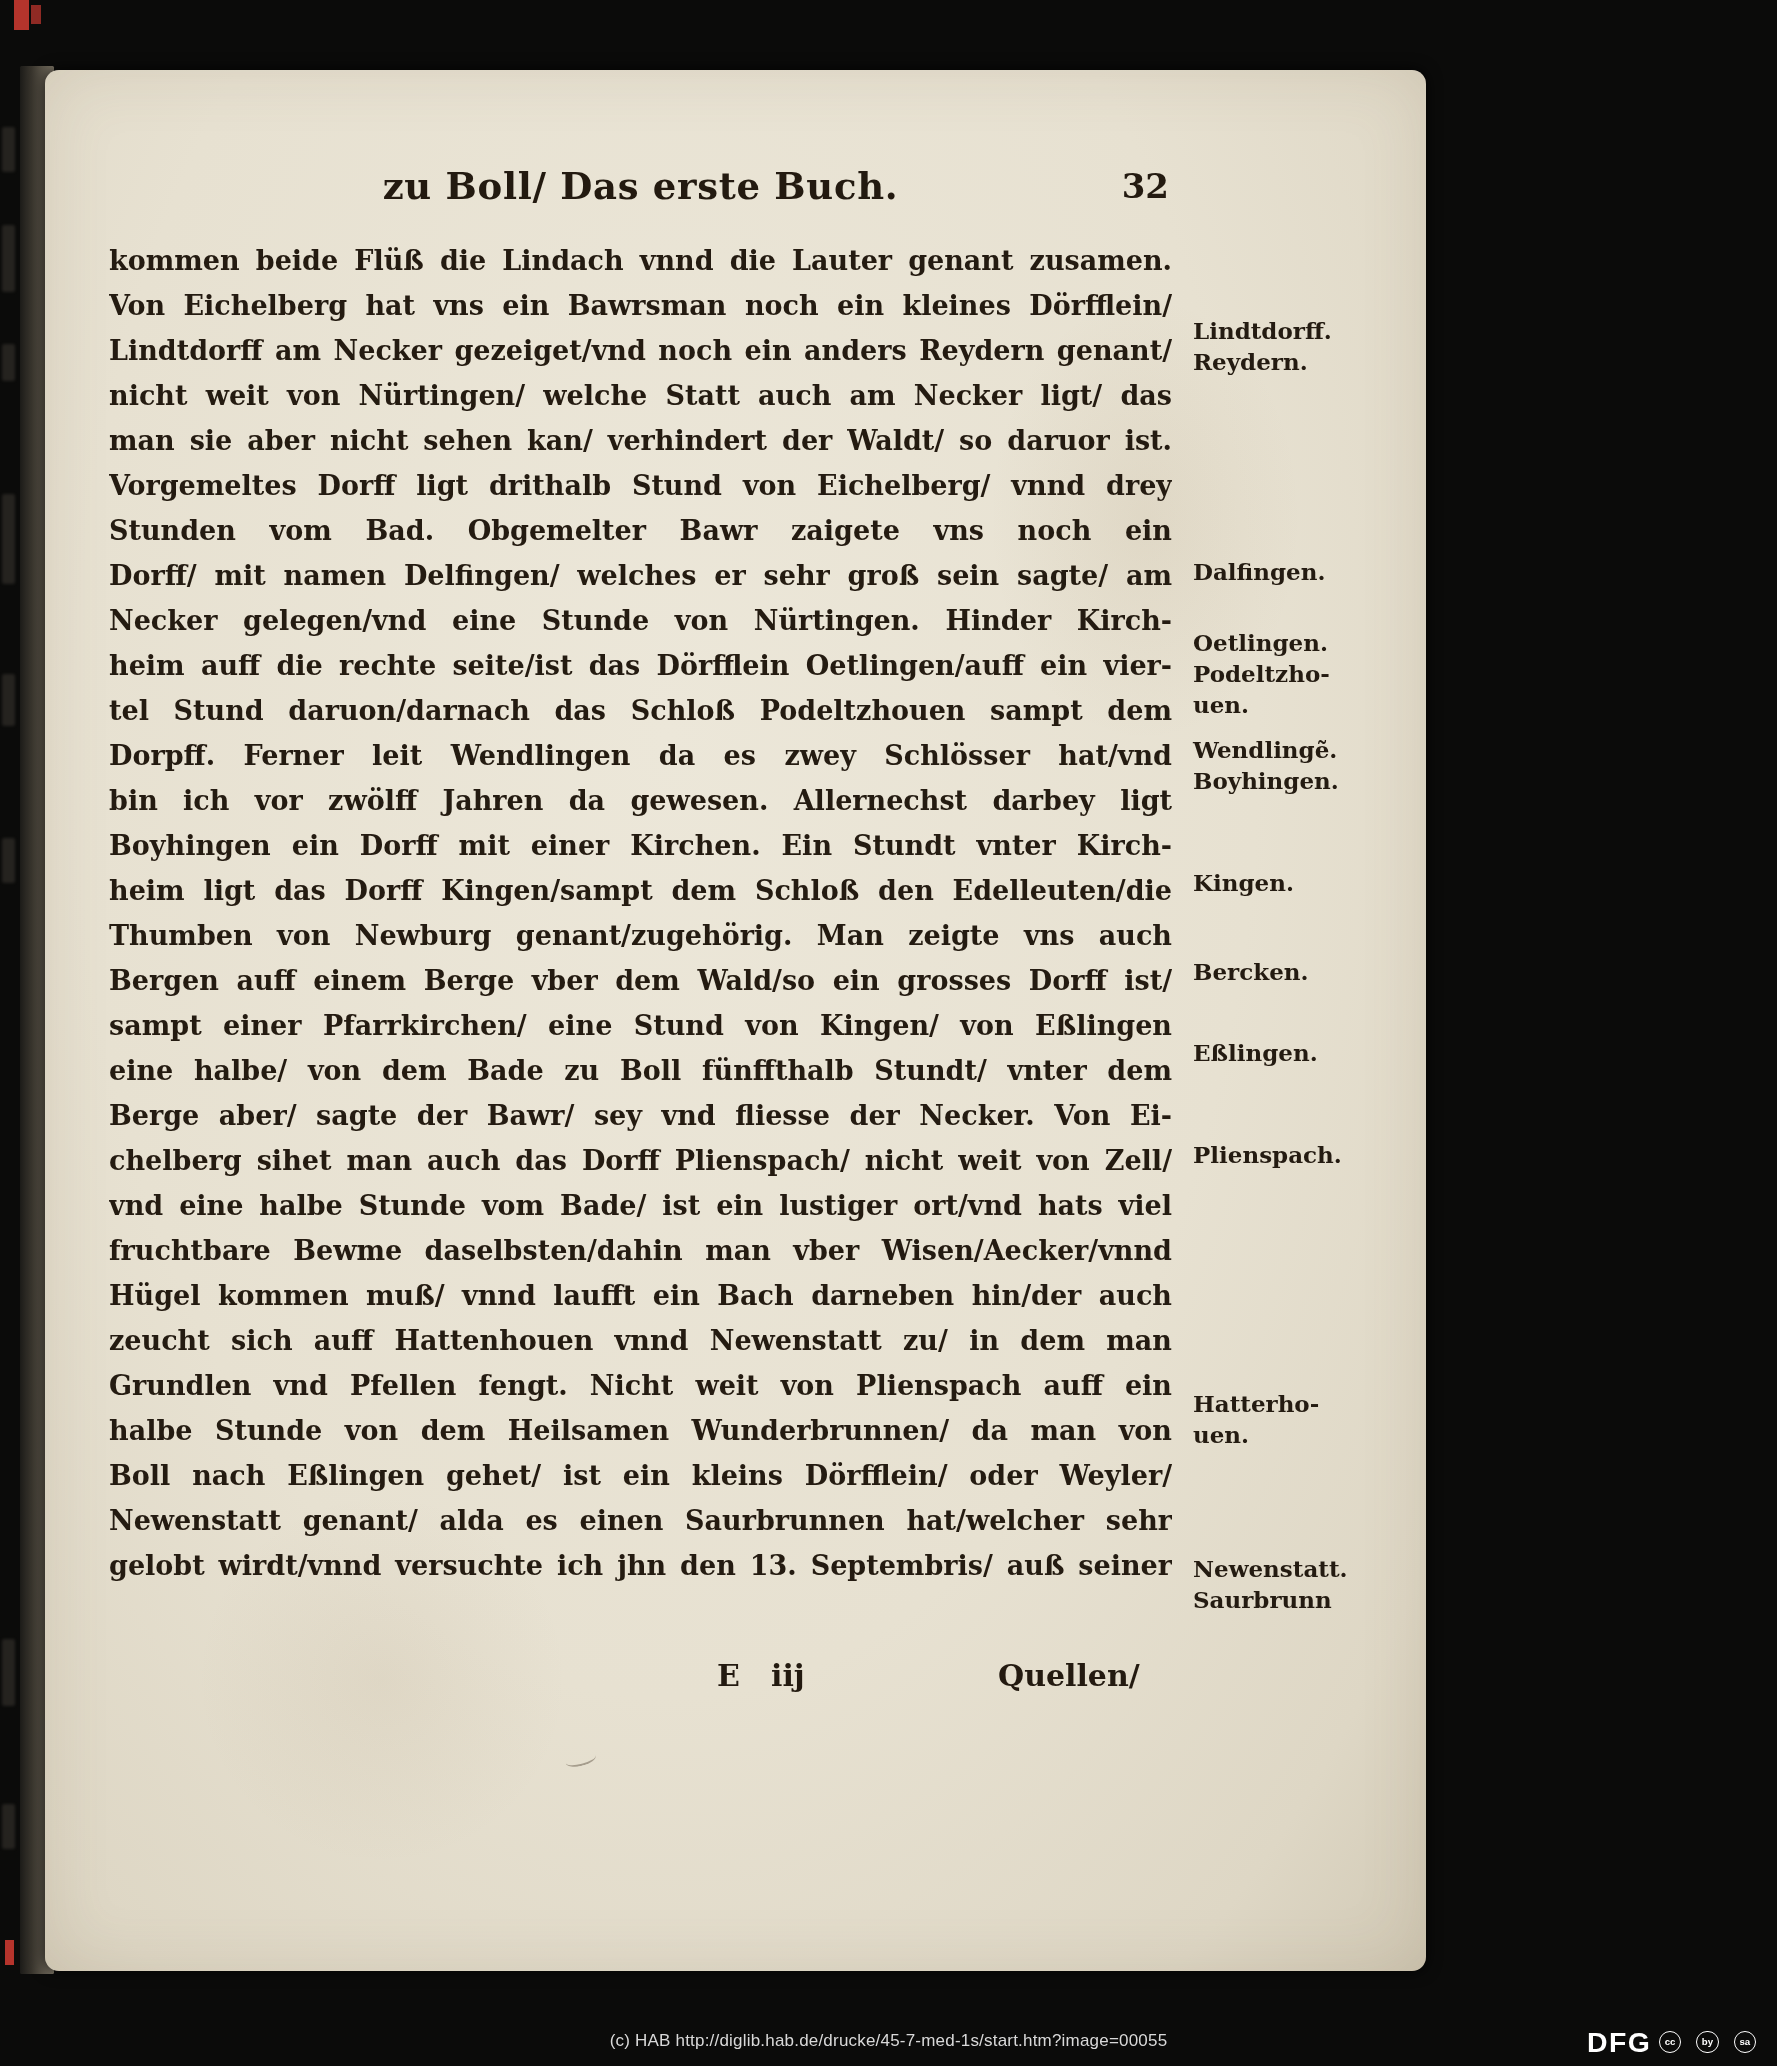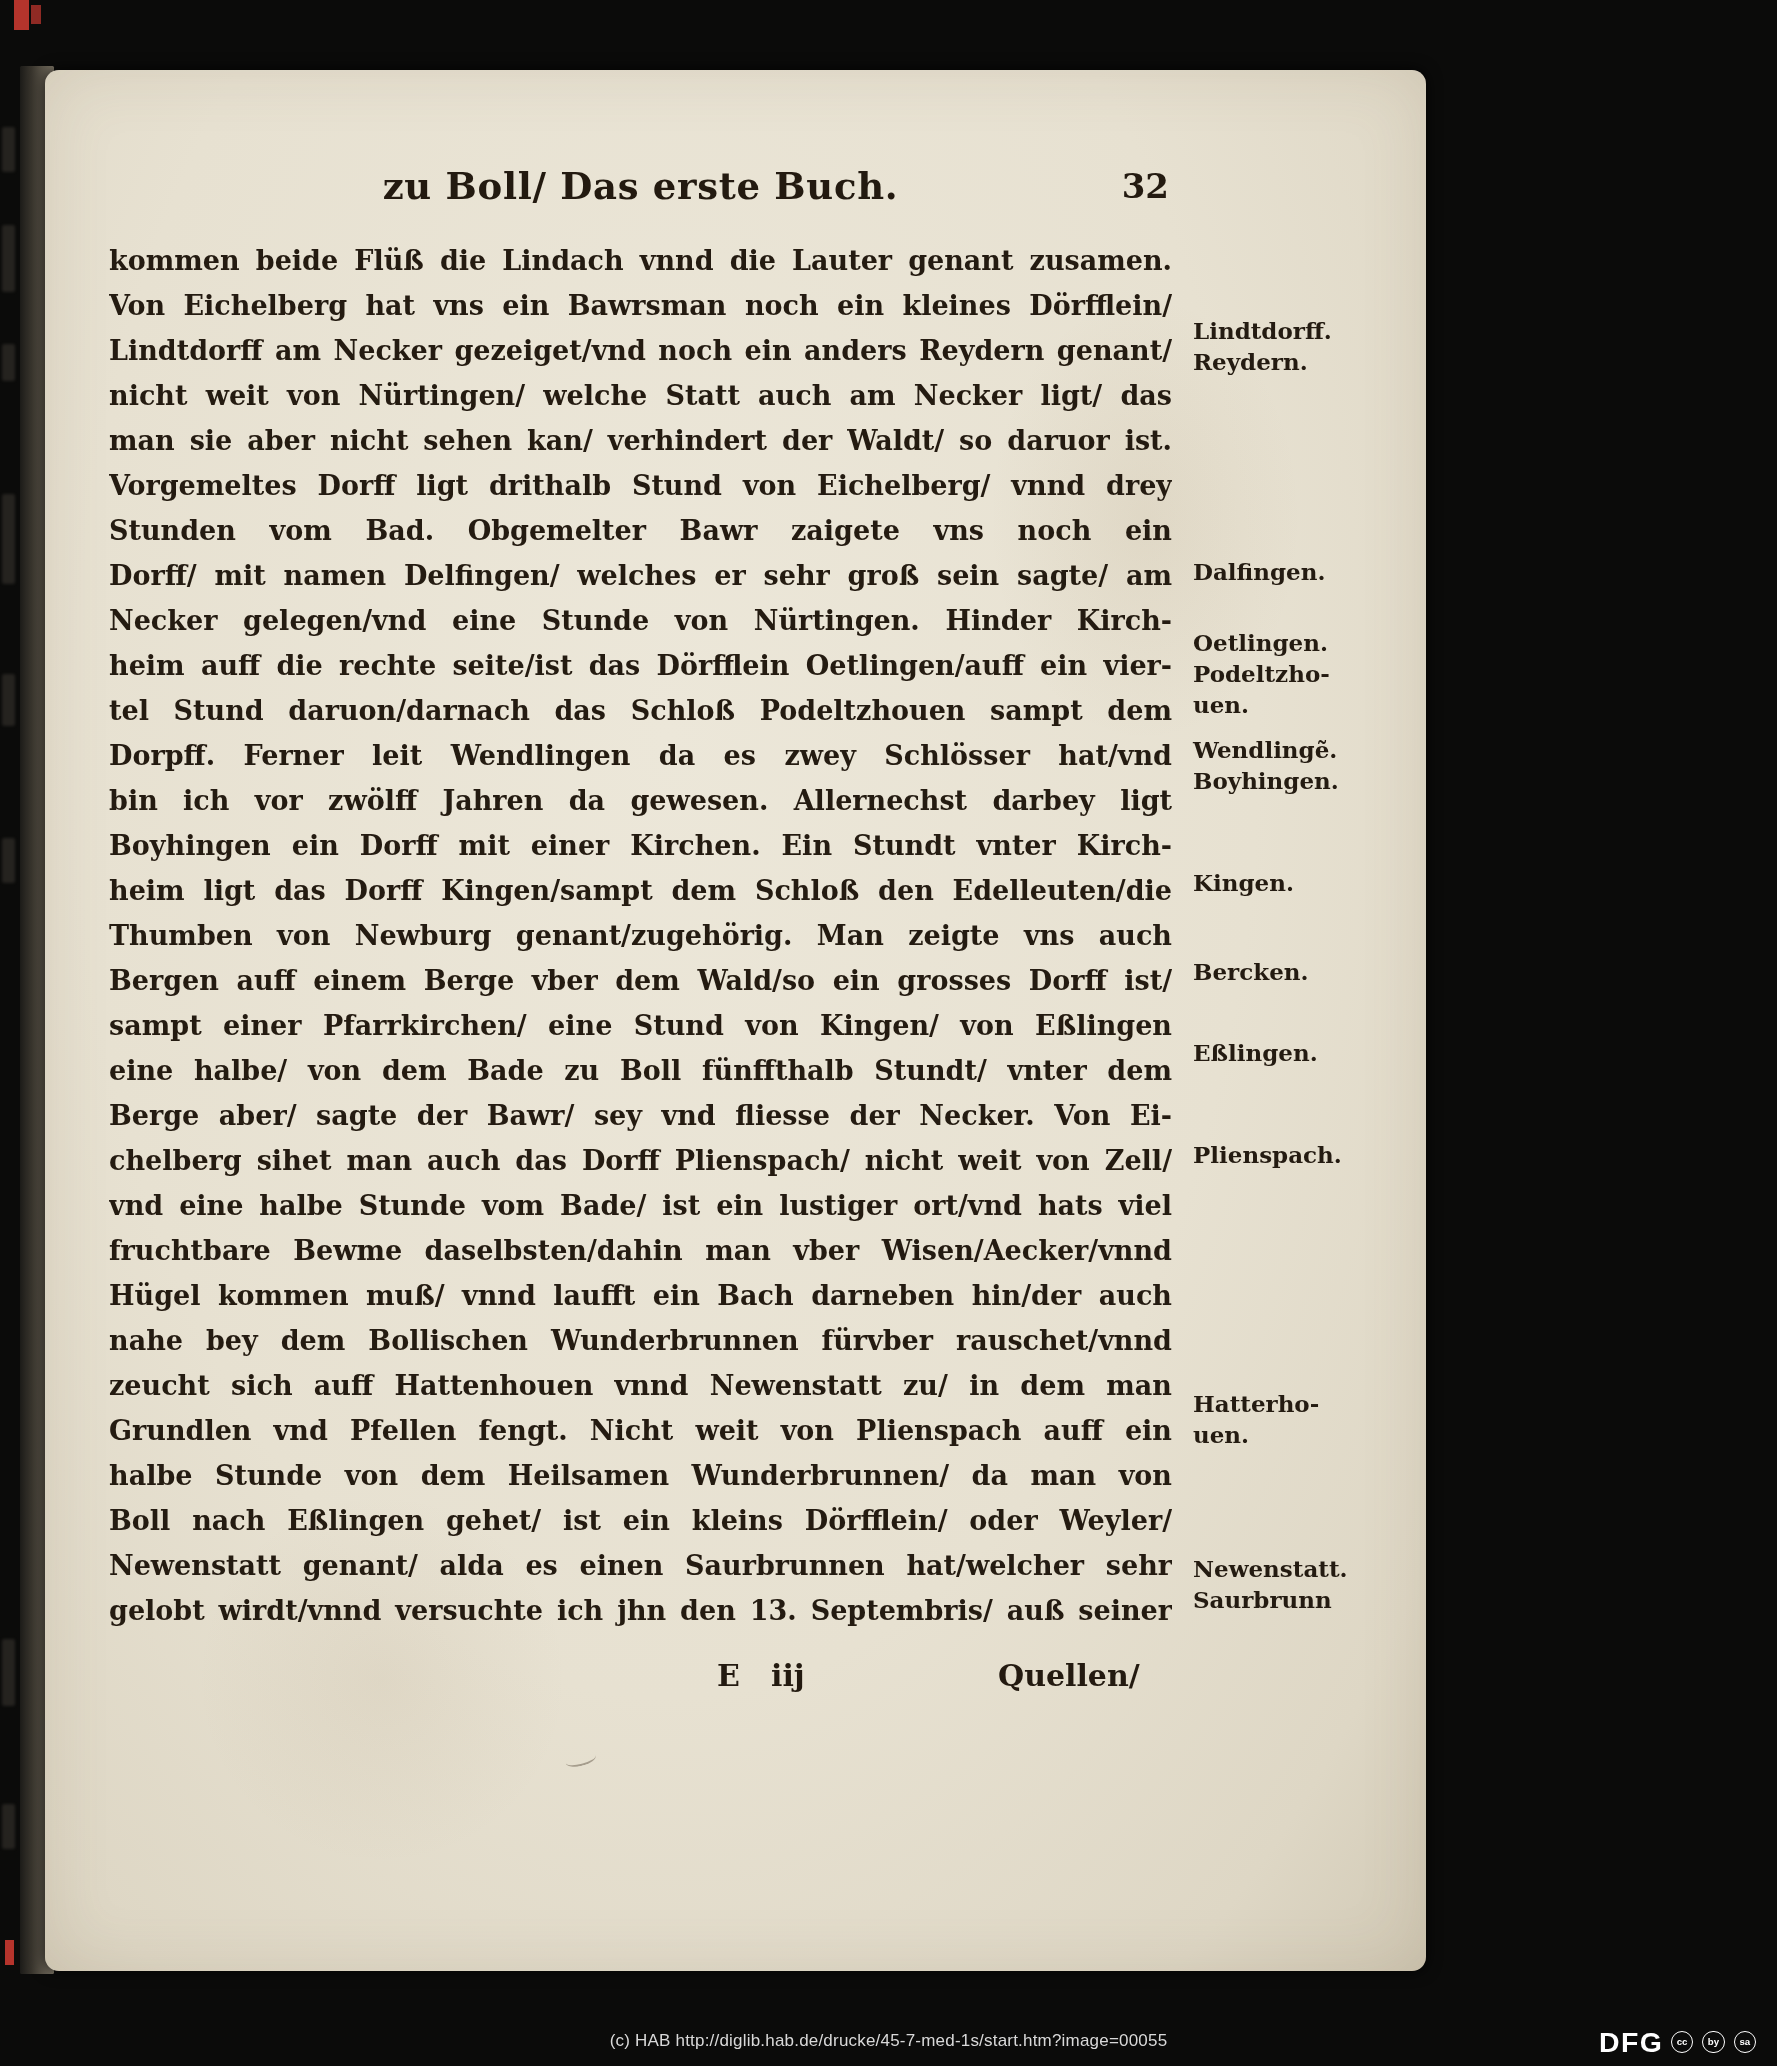--- a/index.html
+++ b/index.html
@@ -134,21 +134,21 @@
     display: flex; align-items: center; gap: 7.5px;
     color: #ffffff;
   }
   .dfg-text {
     font-family: "Liberation Sans", sans-serif;
     font-weight: 700;
     font-size: 28.4px;
     letter-spacing: 1.5px;
     color: #ffffff;
   }
-  .cc-badges { display: flex; align-items: center; gap: 9px; }
+  .cc-badges { display: flex; align-items: center; gap: 15px; }
   .cc-circle {
     width: 22.4px; height: 22.4px;
     border: 1.5px solid #ffffff;
     border-radius: 50%;
     display: flex; align-items: center; justify-content: center;
     font-family: "Liberation Sans", sans-serif;
     font-size: 9.7px; font-weight: 700;
     color: #ffffff;
     text-transform: lowercase;
   }
@@ -203,21 +203,20 @@
           <div class="tline">heim ligt das Dorff Kingen/sampt dem Schloß den Edelleuten/die</div>
           <div class="tline">Thumben von Newburg genant/zugehörig.  Man zeigte vns auch</div>
           <div class="tline">Bergen auff einem Berge vber dem Wald/so ein grosses Dorff ist/</div>
           <div class="tline">sampt einer Pfarrkirchen/ eine Stund von Kingen/ von Eßlingen</div>
           <div class="tline">eine halbe/ von dem Bade zu Boll fünffthalb Stundt/ vnter dem</div>
           <div class="tline">Berge aber/ sagte der Bawr/ sey vnd fliesse der Necker.  Von Ei-</div>
           <div class="tline">chelberg sihet man auch das Dorff Plienspach/ nicht weit von Zell/</div>
           <div class="tline">vnd eine halbe Stunde vom Bade/ ist ein lustiger ort/vnd hats viel</div>
           <div class="tline">fruchtbare Bewme daselbsten/dahin man vber Wisen/Aecker/vnnd</div>
           <div class="tline">Hügel kommen muß/ vnnd laufft ein Bach darneben hin/der auch</div>
-          <div class="tline">nahe bey dem Bollischen Wunderbrunnen fürvber rauschet/vnnd</div>
           <div class="tline">zeucht sich auff Hattenhouen vnnd Newenstatt zu/ in dem man</div>
           <div class="tline">Grundlen vnd Pfellen fengt.  Nicht weit von Plienspach auff ein</div>
           <div class="tline">halbe Stunde von dem Heilsamen Wunderbrunnen/ da man von</div>
           <div class="tline">Boll nach Eßlingen gehet/ ist ein kleins Dörfflein/ oder Weyler/</div>
           <div class="tline">Newenstatt genant/ alda es einen Saurbrunnen hat/welcher sehr</div>
           <div class="tline">gelobt wirdt/vnnd versuchte ich jhn den 13. Septembris/ auß seiner</div>
         </div>
       <div class="mnotes" id="mnotes">
           <div class="mnote" style="top: 77px;">
             <div>Lindtdorff.</div>

